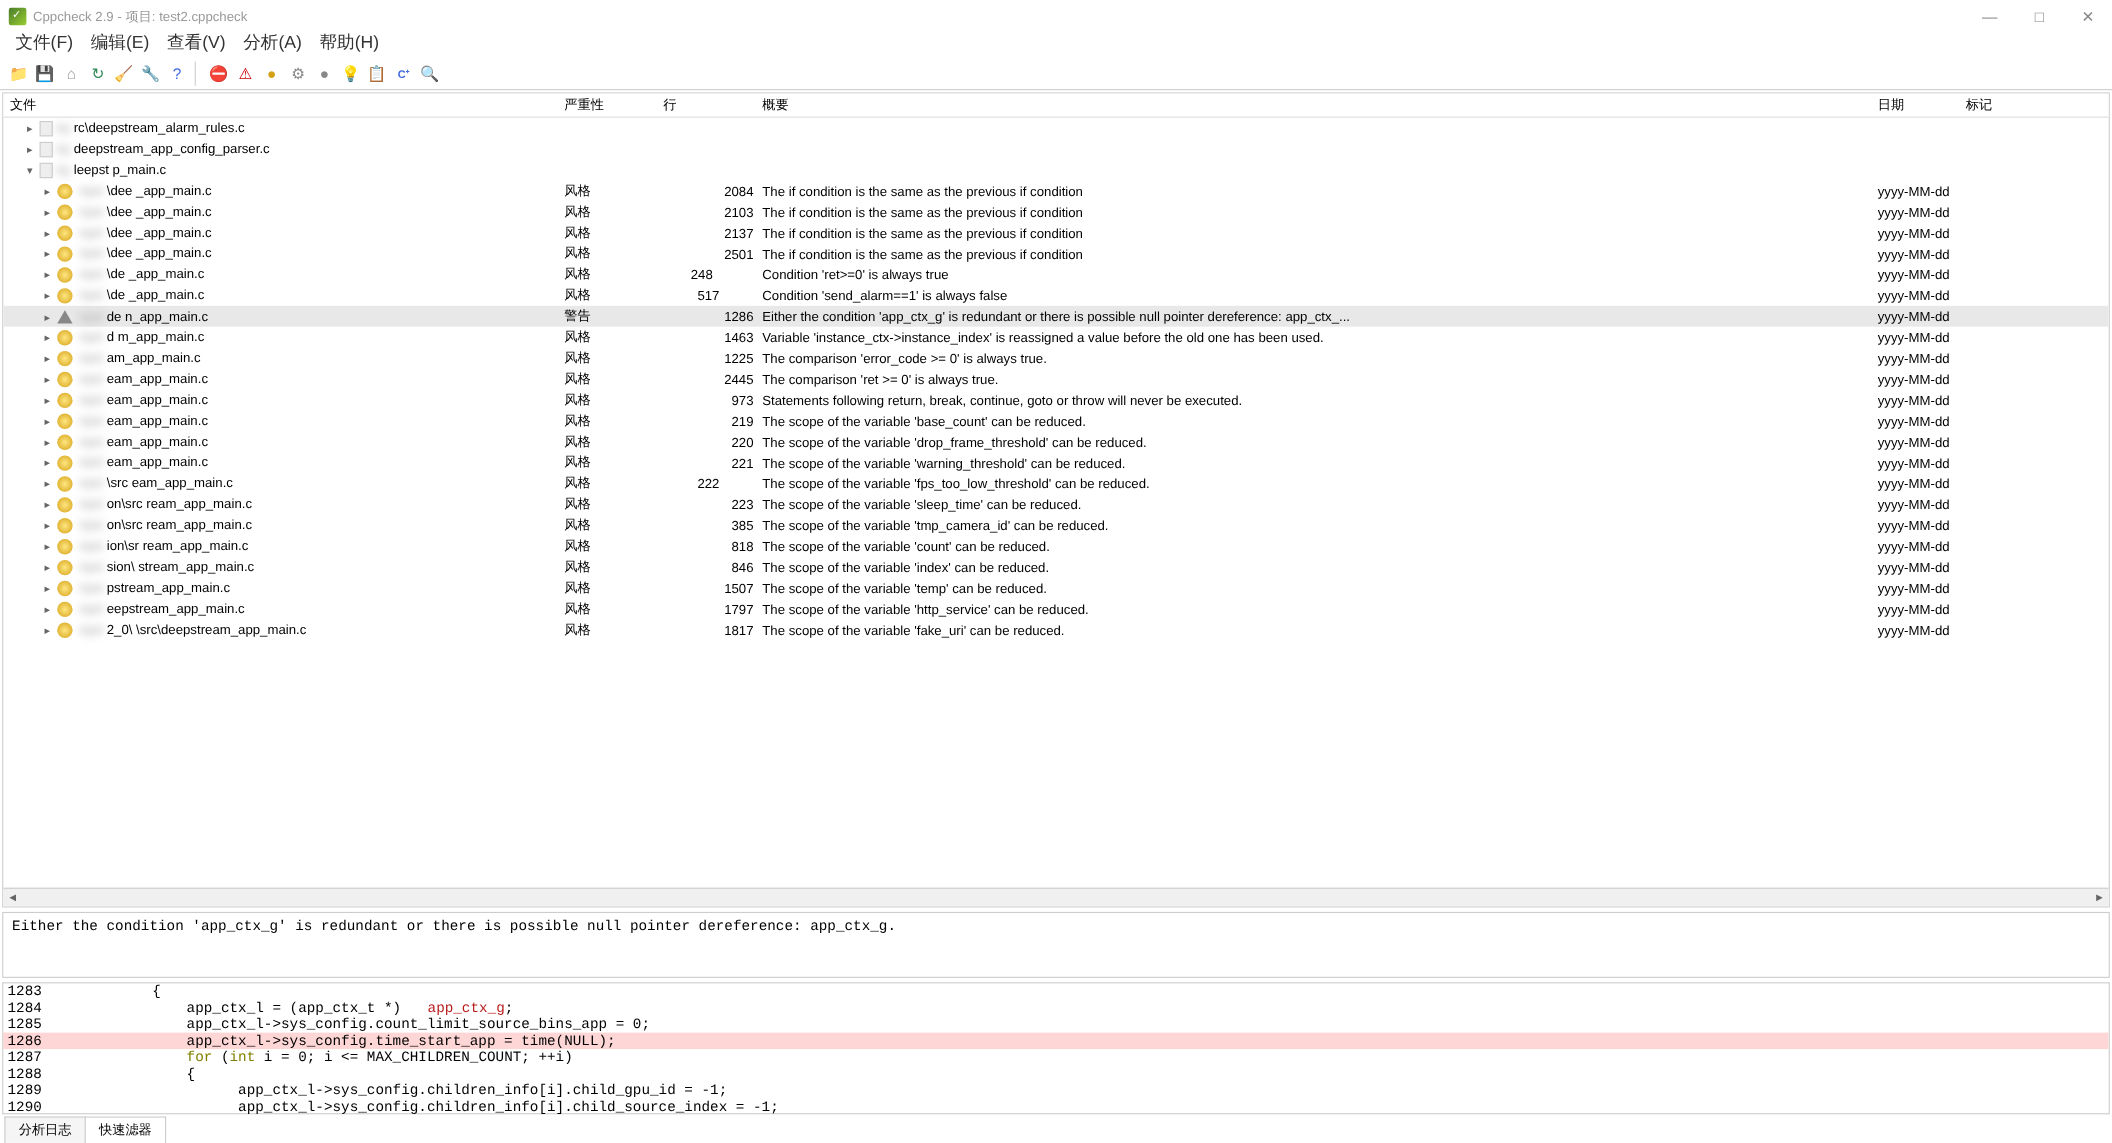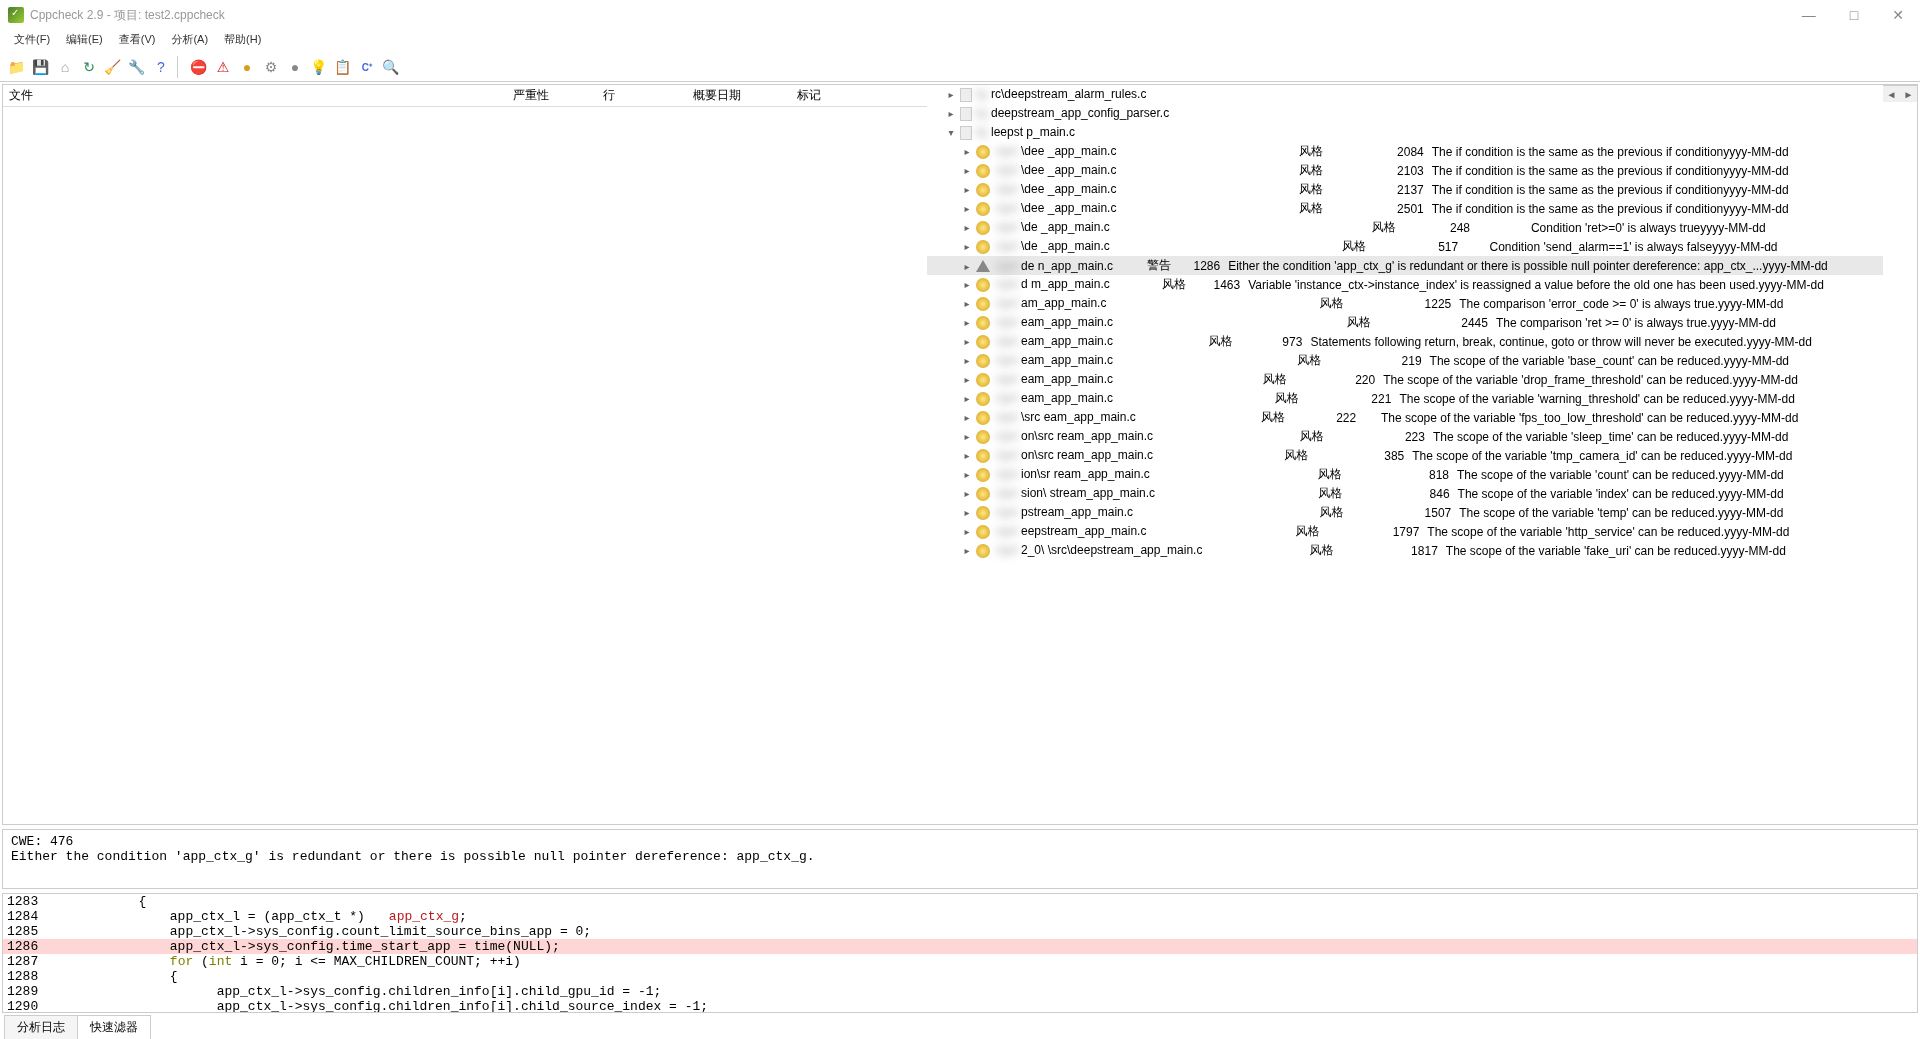--- a/index.html
+++ b/index.html
@@ -3,28 +3,28 @@
 <meta charset="utf-8">
 <style>
 * { box-sizing: border-box; margin: 0; padding: 0; }
 body { font-family: "Microsoft YaHei", Arial, sans-serif; font-size: 12px; background: #fff; color: #000; overflow: hidden; }
 .titlebar { height: 30px; display: flex; align-items: center; padding: 0 8px; color: #999; background: #fff; }
 .titlebar .app-icon { width: 16px; height: 16px; margin-right: 6px; background: linear-gradient(135deg,#4a7c2a,#9acd32); border-radius: 2px; position: relative; }
 .titlebar .app-icon::after { content:"✓"; position:absolute; color:#fff; font-size:10px; left:3px; top:0; }
 .titlebar .title { flex:1; }
 .win-controls { display:flex; gap:18px; color:#888; font-size:14px; }
 .win-controls span { cursor:default; padding:4px 8px; }
-.menubar { height: 22px; display:flex; align-items:flex-start; padding:0 8px; gap:4px; font-size:11px; color:#333; }
+.menubar { height: 22px; display:flex; align-items:flex-end; padding:0 8px; gap:4px; font-size:16px; color:#333; }
 .menubar span { padding:2px 6px; }
 .toolbar { height: 30px; display:flex; align-items:center; padding:2px 6px; gap:2px; border-bottom:1px solid #ccc; }
 .tb-btn { width:22px; height:22px; display:flex; align-items:center; justify-content:center; border:none; background:none; font-size:14px; }
 .tb-sep { width:6px; height:22px; border-left:1px solid #ccc; margin:0 3px; }
 .filter-box { flex:1; height:22px; border:1px solid #ccc; padding:0 6px; color:#999; font-size:12px; background:#fff; margin-left:4px; }
 .main { display:flex; flex-direction:column; height:calc(100vh - 82px); }
-.table-wrap { flex:1; border:1px solid #ccc; margin:2px; position:relative; overflow:hidden; display:flex; }
+.table-wrap { flex:1; border:1px solid #ccc; margin:2px; position:relative; overflow:hidden; display:flex; flex-direction:column; }
 .table-header { display:flex; background:#fff; border-bottom:1px solid #ddd; font-size:12px; height:22px; align-items:center; }
 .col-file { width:510px; padding-left:6px; }
 .col-sev { width:90px; }
 .col-line { width:90px; text-align:left; }
 .col-sum { flex:1; }
 .col-date { width:80px; }
 .col-mark { width:130px; }
 .table-body { flex:1; overflow-y:scroll; overflow-x:auto; }
 .row { display:flex; height:19px; align-items:center; font-size:12px; white-space:nowrap; }
 .row.selected { background:#e8e8e8; }
@@ -153,21 +153,21 @@
           <div class="col-file"><span class="tree-indent" style="width:28px"></span><span class="expander">▸</span><span class="icon style-icon"></span><span class="blur">  nyvi   </span><span>\dee        _app_main.c</span></div>
           <div class="col-sev">风格</div>
           <div class="col-line" style="text-align:right;padding-right:8px">2501</div>
           <div class="col-sum">The if condition is the same as the previous if condition</div>
           <div class="col-date">yyyy-MM-dd</div>
           <div class="col-mark"></div>
         </div>
         <div class="row">
           <div class="col-file"><span class="tree-indent" style="width:28px"></span><span class="expander">▸</span><span class="icon style-icon"></span><span class="blur">  nyvi   </span><span>\de         _app_main.c</span></div>
           <div class="col-sev">风格</div>
-          <div class="col-line" style="text-align:left;padding-right:20px">248</div>
+          <div class="col-line" style="text-align:center;padding-right:20px">248</div>
           <div class="col-sum">Condition 'ret&gt;=0' is always true</div>
           <div class="col-date">yyyy-MM-dd</div>
           <div class="col-mark"></div>
         </div>
         <div class="row">
           <div class="col-file"><span class="tree-indent" style="width:28px"></span><span class="expander">▸</span><span class="icon style-icon"></span><span class="blur">  nyvi   </span><span>\de         _app_main.c</span></div>
           <div class="col-sev">风格</div>
           <div class="col-line" style="text-align:center;padding-right:8px">517</div>
           <div class="col-sum">Condition 'send_alarm==1' is always false</div>
           <div class="col-date">yyyy-MM-dd</div>
@@ -303,21 +303,20 @@
         </div>
       </div>
     <div class="hscroll">
       <span class="arrow">◄</span>
       <span style="flex:1"></span>
       <span class="arrow">►</span>
     </div>
   </div>
 
   <div class="detail-panel">
-    <div>CWE: 476</div>
     <div>Either the condition 'app_ctx_g' is redundant or there is possible null pointer dereference: app_ctx_g.</div>
   </div>
 
   <div class="code-panel" id="code-panel">
       <div class="code-line">
         <div class="lnum">1283</div>
         <div class="code">            {</div>
       </div>
       <div class="code-line">
         <div class="lnum">1284</div>

